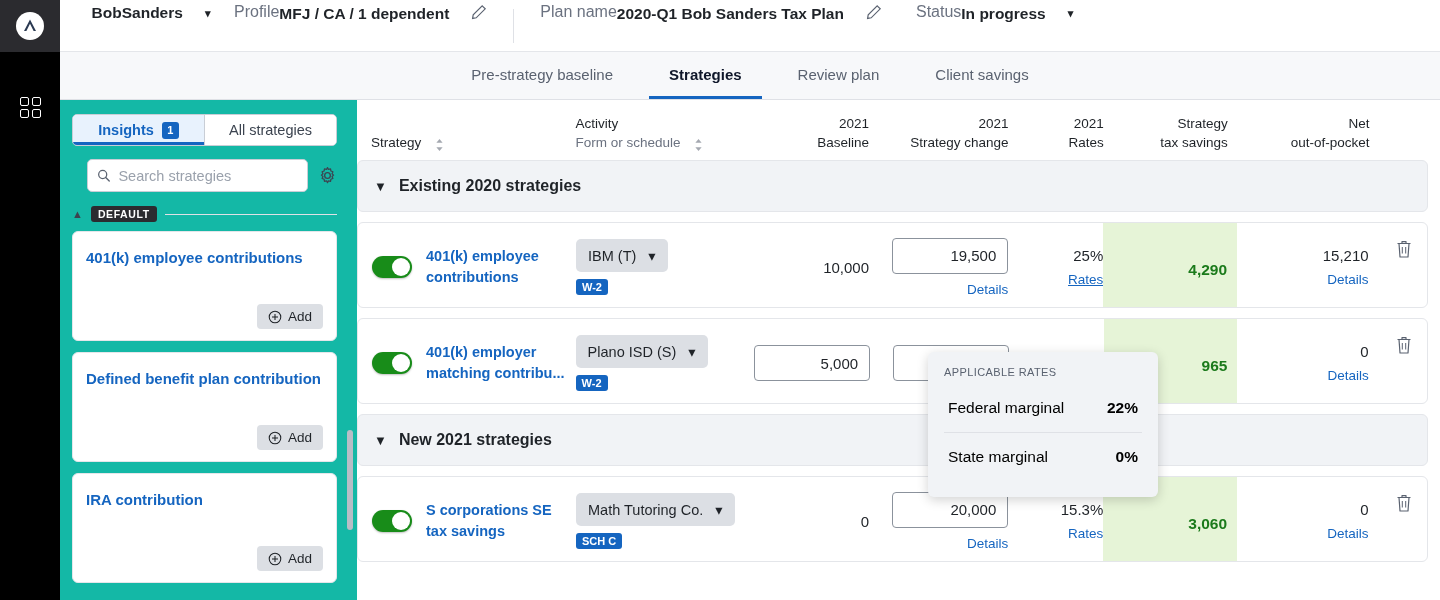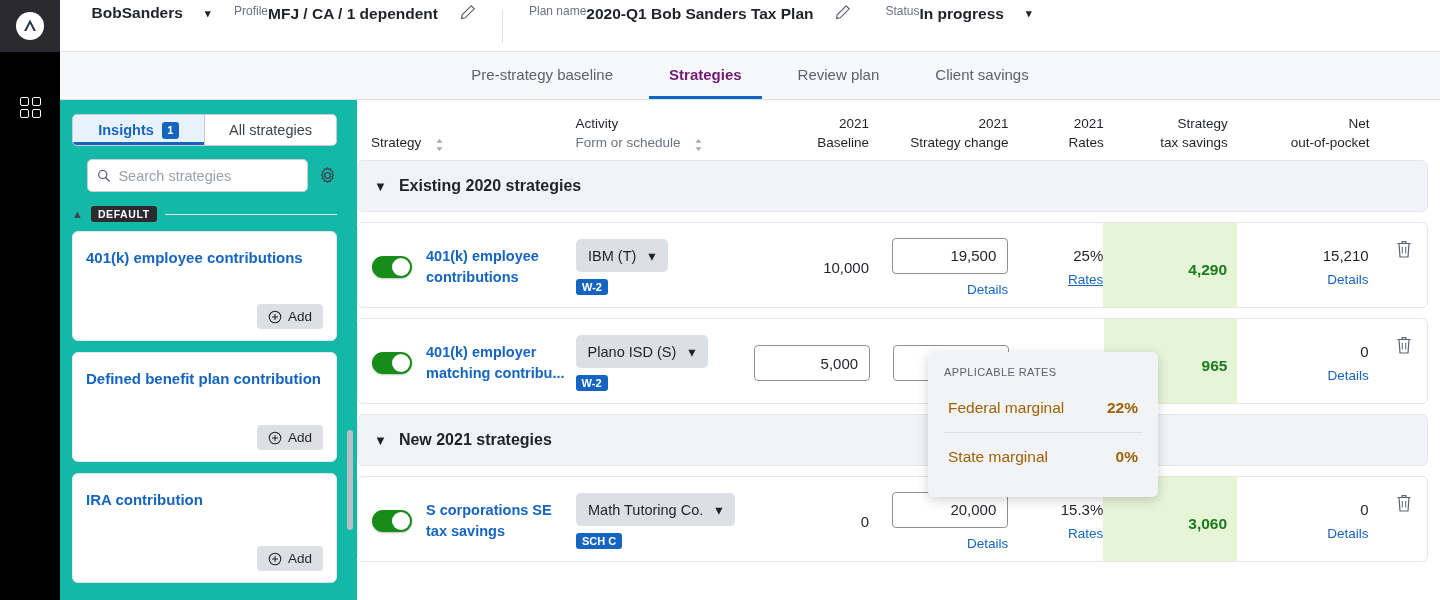--- a/index.html
+++ b/index.html
@@ -31,41 +31,41 @@
 
   
   .right { flex: 1; display: flex; flex-direction: column; min-width: 0; }
 
   
   .header {
     height: 52px; background: #ffffff; border-bottom: 1px solid #e4e6ea;
     display: flex; align-items: center; padding-left: 18px; flex: 0 0 52px;
   }
   .hdr-block { display: flex; justify-content: center; height: 44px; }
-  .hdr-label { font-size: 12px; color: #6b7280; line-height: 15px; }
+  .hdr-label { font-size: 16px; color: #6b7280; line-height: 15px; }
   .hdr-value { font-size: 15.5px; font-weight: 700; color: #1f2328; line-height: 20px; display: flex; align-items: flex-start; gap: 22px; }
   .client-name { font-size: 15.5px; font-weight: 700; line-height: 17px; }
   .caret { font-size: 11px; color: #1f2328; display:inline-block; transform: translateY(-1px); }
   .sep { width: 1px; height: 34px; background: #dfe1e6; margin: 0 26px; }
   .pencil { width: 16px; height: 16px; display:inline-block; }
   .mw-name { margin-left: 18px; width: 110px; }
   .mw-profile { margin-left: 28px; }
   .mw-plan { }
   .mw-status { margin-left: 34px; }
 
   
   .tabs {
     height: 48px; background: #f7f8fa; border-bottom: 1px solid #dfe1e6;
     display: flex; align-items: flex-end; justify-content: center; gap: 16px; flex: 0 0 48px;
   }
   .tab {
     padding: 0 20px; height: 46px; display: flex; align-items: center;
     font-size: 15px; color: #5a6270; cursor: pointer; border-bottom: 3px solid transparent;
   }
-  .tab.active { color: #701a75; font-weight: 700; border-bottom: 3px solid #1565c0; }
+  .tab.active { color: #0f172a; font-weight: 700; border-bottom: 3px solid #1565c0; }
 
   
   .body { flex: 1; display: flex; min-height: 0; background: #fafbfc; }
 
   
   .sidebar {
     width: 297px; flex: 0 0 297px; background: #14b8a6; border-right: 1px solid #14b8a6;
     padding: 14px 12px 0 12px; position: relative; overflow: hidden;
   }
   .segmented {
@@ -194,21 +194,21 @@
 
   
   .popover {
     position: absolute; left: 928px; top: 352px; width: 230px;
     background: #f1f3f6; border-radius: 6px; box-shadow: 0 3px 12px rgba(0,0,0,.18);
     padding: 14px 16px 16px 16px; z-index: 50;
   }
   .pop-title { font-size: 11px; color: #5a6270; letter-spacing: .4px; margin-bottom: 6px; }
   .pop-row {
     display: flex; align-items: center; justify-content: space-between;
-    height: 48px; font-size: 15.5px; color: #a16207; padding: 0 4px;
+    height: 48px; font-size: 15.5px; color: #000000; padding: 0 4px;
   }
   .pop-row .pv { font-weight: 700; }
   .pop-div { height: 1px; background: #dfe1e6; }
 </style>
 </head>
 <body>
 
 <div class="app">
 
   <div class="rail">

